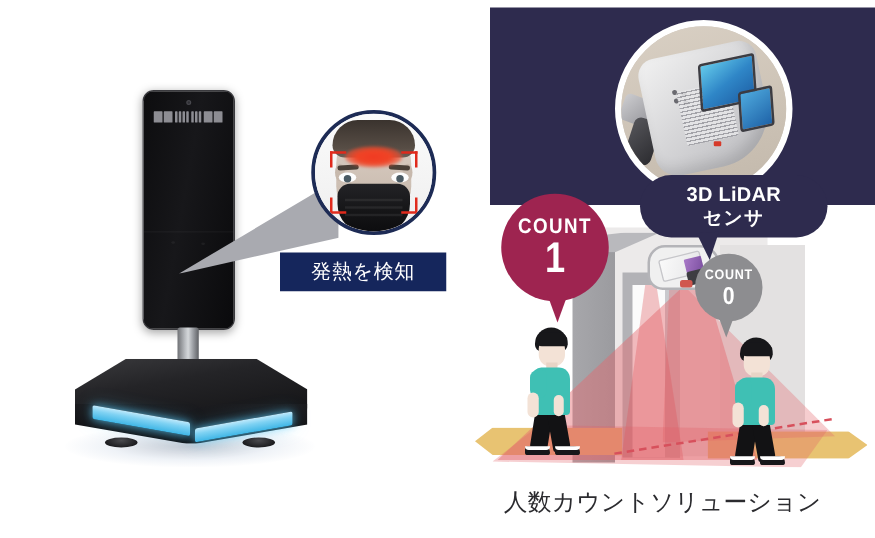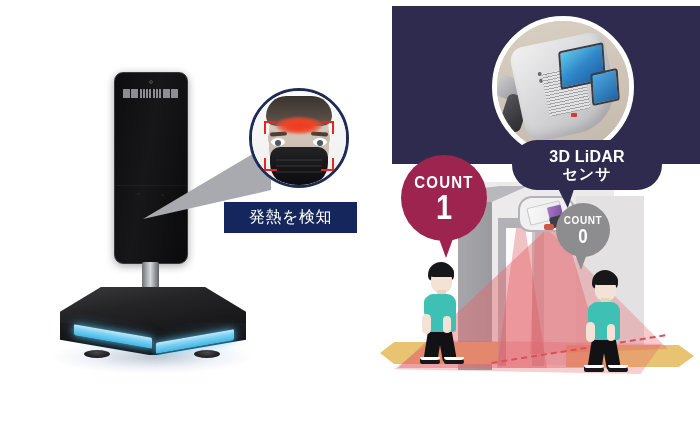--- a/index.html
+++ b/index.html
@@ -660,15 +660,16 @@
       <span class="c-num">1</span>
     </div>
     <div class="count-tail"></div>
 
     <div class="count-bubble-2">
       <span class="c-label">COUNT</span>
       <span class="c-num">0</span>
     </div>
     <div class="count-tail-2"></div>
 
+    <div class="caption-right">人数カウントソリューション</div>
   </div>
 
 </div>
 
 </body></html>

